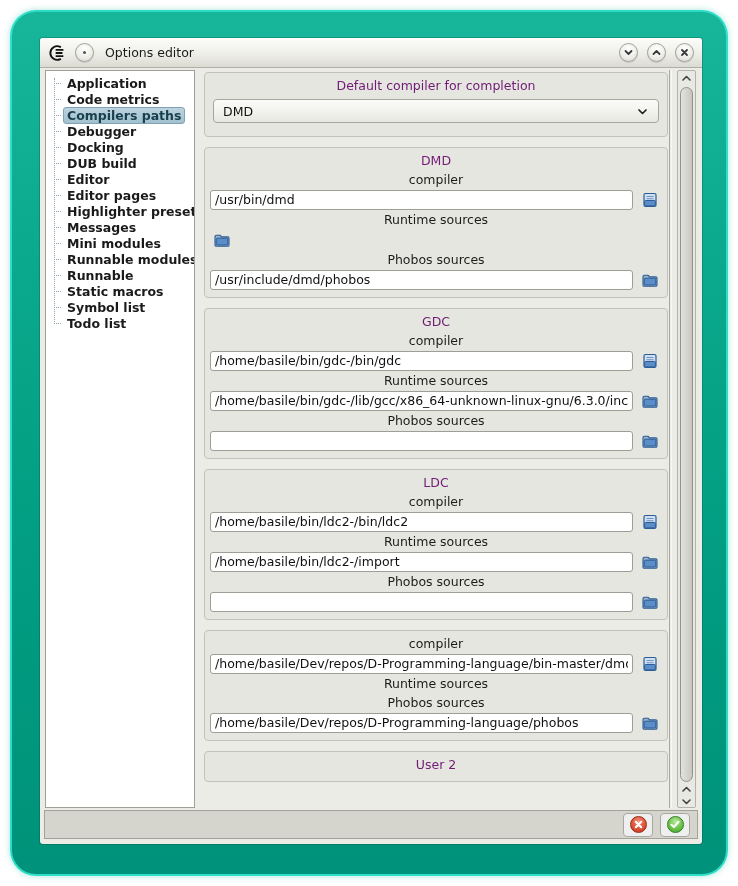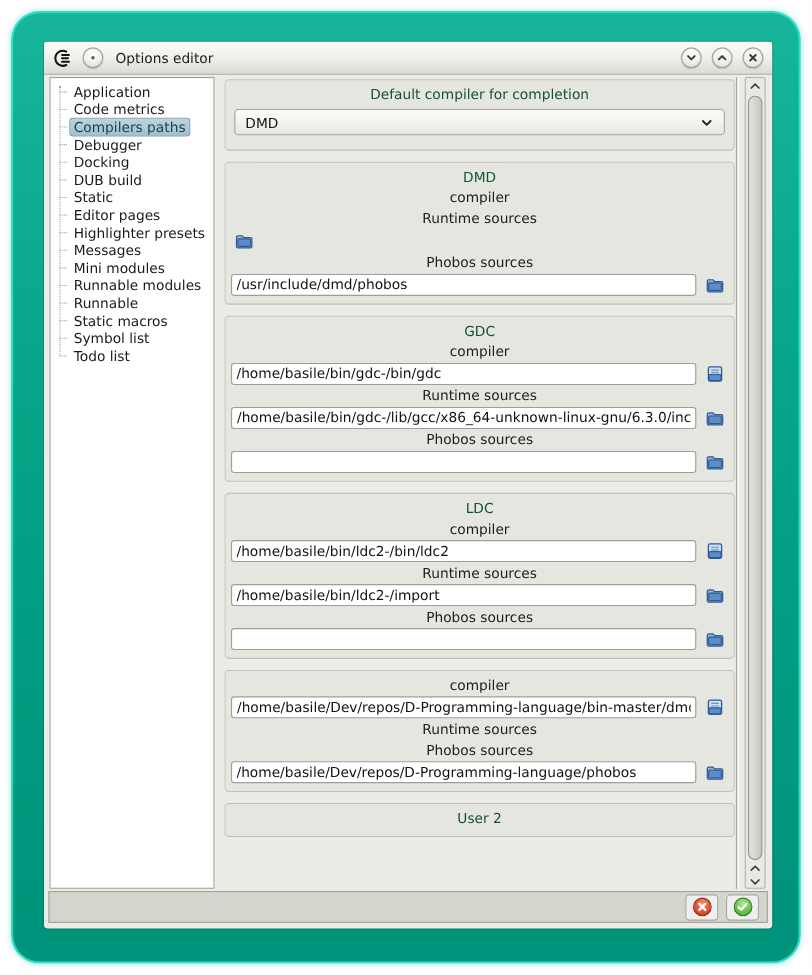--- a/index.html
+++ b/index.html
@@ -49,38 +49,38 @@
     width:150px; margin:2px 0 2px 5px;
     background:#ffffff; border:1px solid #a0a098;
     padding-top:4px; position:relative; overflow:hidden;
   }
   .sidebar::before {
     content:""; position:absolute; left:8px; top:7px; height:246px; width:0;
     border-left:1px dotted #8fa5b1;
   }
   .titem { display:flex; align-items:center; height:16px; font-size:12.5px; color:#1a1a1a; white-space:nowrap; }
   .stub { width:7px; height:0; border-top:1px dotted #8fa5b1; margin-left:8px; margin-right:2px; flex:none; }
-  .tlabel { padding:0 3px; line-height:15px; border:1px solid transparent; border-radius:3px; }
+  .tlabel { padding:0 3px; line-height:15px; border:1px solid transparent; border-radius:3px;font-weight:bold; }
   .titem.sel .tlabel {
     background:linear-gradient(180deg,#bdd3df 0%,#a2c0ce 100%);
     border:1px solid #7fa2b4; color:#173f4e;
   }
 
   .splitter { width:9px; }
 
   
   .mainpanel { flex:1; display:flex; margin:2px 6px 2px 0; }
   .groupcol { flex:1; display:flex; flex-direction:column; gap:10px; padding-top:2px; overflow:hidden; }
   .panel-groove { width:3px; margin:0 1px; border-left:1px solid #a9a9a1; border-right:1px solid #f8f8f4; }
 
   .group {
     background:#e6e6e0; border:1px solid #c2c2ba; border-radius:4px;
     padding:3px 5px 7px 5px; flex:none;
   }
-  .gtitle { text-align:center; font-size:12.5px; color:#14532d; height:19px; line-height:19px; }
+  .gtitle { text-align:center; font-size:12.5px; color:#701a75; height:19px; line-height:19px; }
   .flabel { text-align:center; font-size:12.5px; color:#1c1c1c; height:19px; line-height:19px; }
   .frow { display:flex; align-items:center; gap:5px; height:21px; }
   .tfield {
     flex:1; height:20px; background:#ffffff; border:1px solid #9e9e96; border-radius:3px;
     font-family:"DejaVu Sans","Liberation Sans",sans-serif; font-size:12.5px; color:#111;
     padding:0 4px; outline:none; min-width:0;
   }
   .ibtn {
     width:24px; height:20px; border:none; background:transparent; border-radius:3px;
     display:flex; align-items:center; justify-content:center; cursor:pointer; flex:none;
@@ -185,21 +185,21 @@
           <div class="titem">
               <span class="stub"></span>
               <span class="tlabel">Docking</span>
             </div>
           <div class="titem">
               <span class="stub"></span>
               <span class="tlabel">DUB build</span>
             </div>
           <div class="titem">
               <span class="stub"></span>
-              <span class="tlabel">Static</span>
+              <span class="tlabel">Editor</span>
             </div>
           <div class="titem">
               <span class="stub"></span>
               <span class="tlabel">Editor pages</span>
             </div>
           <div class="titem">
               <span class="stub"></span>
               <span class="tlabel">Highlighter presets</span>
             </div>
           <div class="titem">
@@ -243,20 +243,30 @@
                 <span class="cval">DMD</span>
                 <svg width="13" height="13" viewBox="0 0 13 13">
                     <polyline points="3,5 6.5,8.5 10,5" fill="none" stroke="#222" stroke-width="1.7" stroke-linecap="round" stroke-linejoin="round"></polyline>
                   </svg>
               </div>
             </section>
 
             <section class="group">
               <div class="gtitle">DMD</div>
               <div class="flabel">compiler</div>
+              <div class="frow">
+                <input class="tfield" value="/usr/bin/dmd" style="">
+                <button class="ibtn">
+                  <svg width="18" height="16" viewBox="0 0 18 16">
+                    <rect x="3" y="1.5" width="12" height="13" rx="1.5" fill="#cfe0f2" stroke="#2b5c96" stroke-width="1.2"></rect>
+                    <path d="M5.5 4.5 H12.5 M5.5 6.8 H12.5" stroke="#6e93bd" stroke-width="1.1"></path>
+                    <rect x="3.6" y="8.5" width="10.8" height="5.4" rx="1" fill="#5b8dc8" stroke="#2b5c96" stroke-width="1"></rect>
+                  </svg>
+                </button>
+              </div>
               <div class="flabel">Runtime sources</div>
               <div class="frow">
                 <button class="ibtn">
                   <svg width="18" height="16" viewBox="0 0 18 16">
                     <path d="M2 4.5 a1.2 1.2 0 0 1 1.2 -1.2 h4 l1.4 1.6 h6.2 a1.2 1.2 0 0 1 1.2 1.2 v7 a1.2 1.2 0 0 1 -1.2 1.2 h-11.6 a1.2 1.2 0 0 1 -1.2 -1.2 z" fill="#9ab2c9" stroke="#2b5c96" stroke-width="1.1"></path>
                     <rect x="3.2" y="6.2" width="11.6" height="6.8" rx="1" fill="#5b8dc8" stroke="#2b5c96" stroke-width="1"></rect>
                   </svg>
                 </button>
               </div>
               <div class="flabel">Phobos sources</div>

